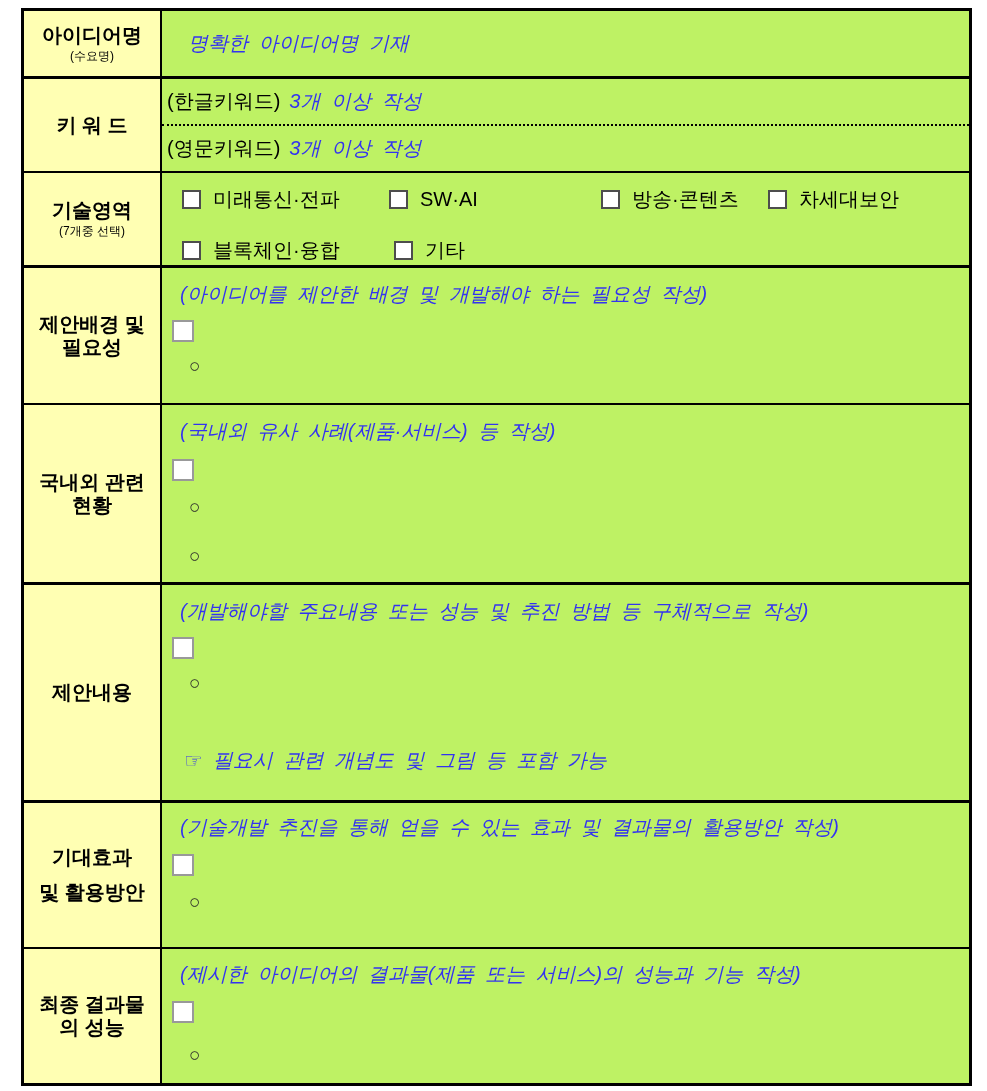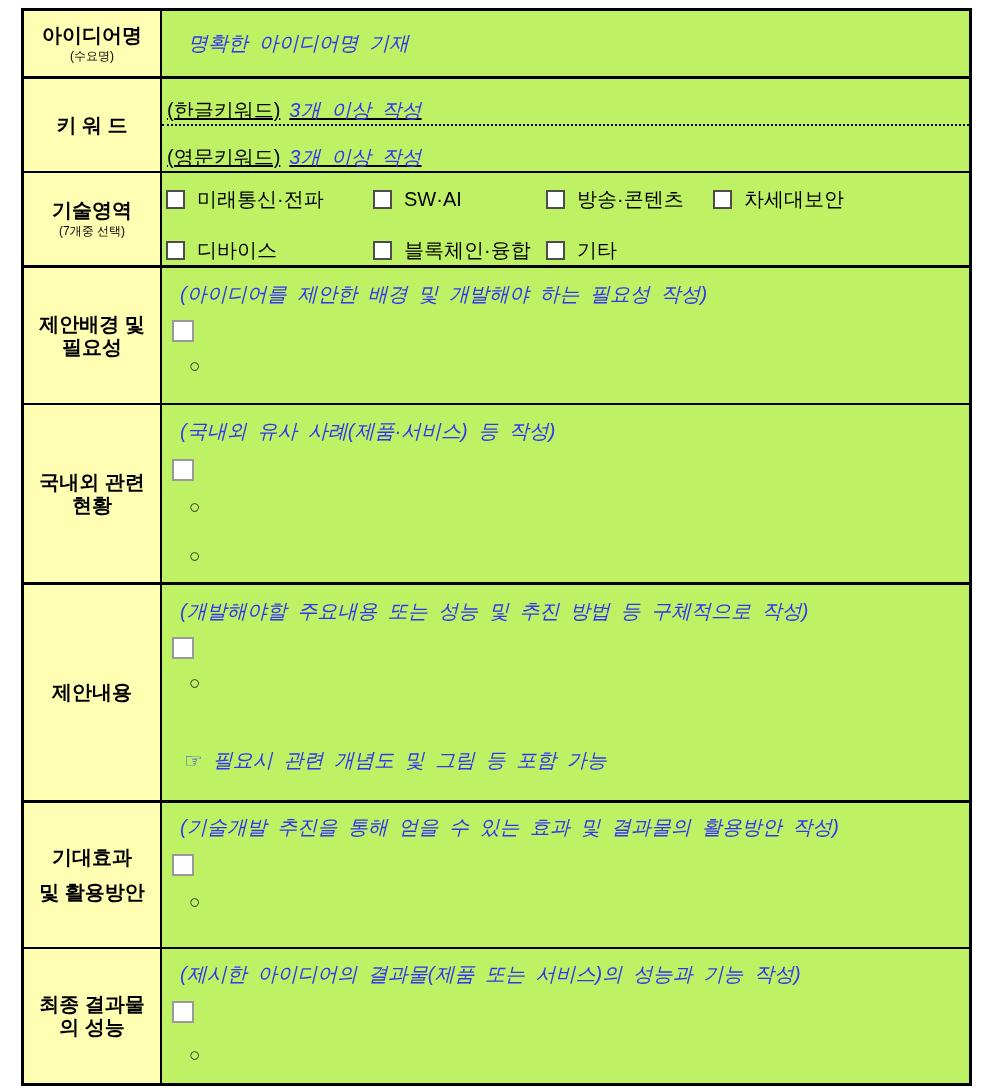--- a/index.html
+++ b/index.html
@@ -25,30 +25,30 @@
   .cell-label.spread{gap:12px;}
   .sublabel{font-weight:normal;font-size:12px;margin-top:3px;}
   .cell-body{flex:1;display:flex;flex-direction:column;min-width:0;}
   .hint{
     color:#3333f0;font-style:italic;font-size:20px;word-spacing:5px;white-space:nowrap;
   }
   .hint-line{margin:13px 0 0 18px;}
   .r1-hint{margin:0 0 0 26px;align-self:flex-start;}
   .row-idea .cell-body{justify-content:center;}
   
-  .kwline{flex:1;display:flex;align-items:flex-end;padding-left:5px;font-size:20px;text-decoration:underline;}
+  .kwline{flex:1;display:flex;align-items:center;padding-left:5px;font-size:20px;}
   .kwline.first{border-bottom:2px dotted #000;}
   .kw-hint{margin-left:9px;}
   
-  .optline{display:flex;align-items:center;padding-left:4px;font-size:20px;}
+  .optline{display:flex;align-items:center;padding-left:20px;font-size:20px;}
   .optline.l1{margin-top:13px;}
   .optline.l2{margin-top:24px;}
   .opt{display:flex;align-items:center;}
   .opt.w1{width:207px;}
-  .opt.w2{width:173px;}
+  .opt.w2{width:212px;}
   .opt.w3{width:167px;}
   .cb{
     display:inline-block;width:15px;height:15px;border:2px solid #4d4d4d;
     background:#fff;margin-right:12px;flex:0 0 auto;
   }
   .cb-line{margin:12px 0 0 10px;line-height:0;}
   .cb.big{width:18px;height:18px;border-color:#999;margin-right:0;}
   .bullet-line{margin:14px 0 0 27px;font-size:19px;color:#2b2b2b;line-height:1;}
   .bullet-line.b2{margin-top:30px;}
   .note-line{
@@ -106,24 +106,20 @@
         <span class="opt w3">
           <span class="cb"></span>
           <span>방송·콘텐츠</span>
         </span>
         <span class="opt">
           <span class="cb"></span>
           <span>차세대보안</span>
         </span>
       </div>
       <div class="optline l2">
-        <span class="opt w1">
-          <span class="cb"></span>
-          <span>디바이스</span>
-        </span>
         <span class="opt w2">
           <span class="cb"></span>
           <span>블록체인·융합</span>
         </span>
         <span class="opt">
           <span class="cb"></span>
           <span>기타</span>
         </span>
       </div>
     </div>

